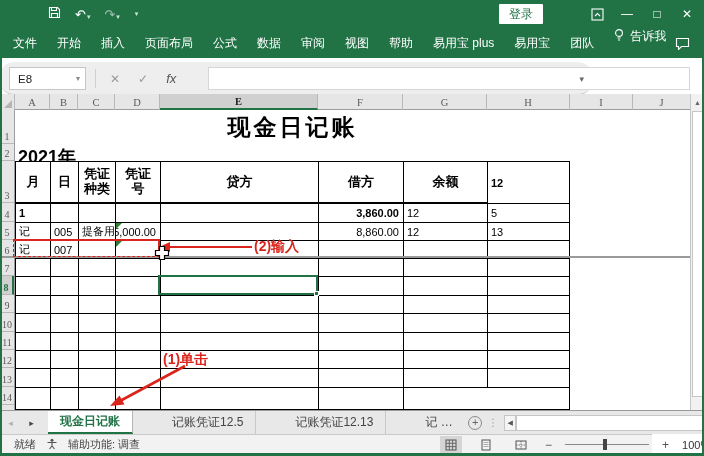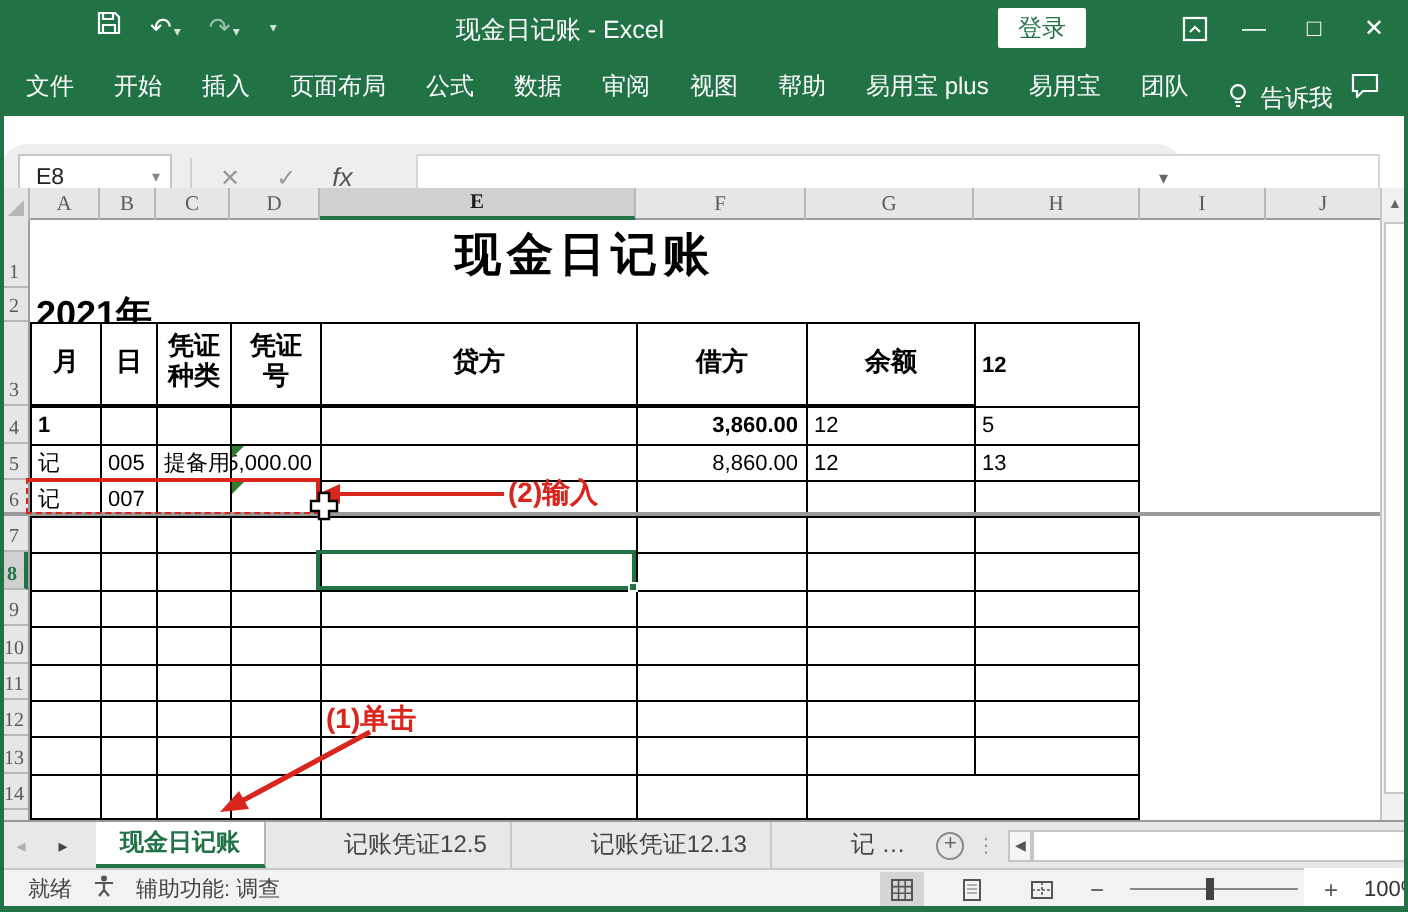--- a/index.html
+++ b/index.html
@@ -16,27 +16,27 @@
   .mini-drop { font-size:7px; margin-left:1px; color:#cfe3d8; }
   .wintitle { left:0; top:7px; width:560px; text-align:center; font-size:12.5px; color:#fff; }
   .login { left:499px; top:4px; width:44px; height:20px; background:#fff; color:#217346;
            font-size:12px; display:flex; align-items:center; justify-content:center; border-radius:1px; }
   .winbtns { right:6px; top:0; height:28px; display:flex; align-items:center; gap:8px; }
   .winbtn { width:22px; height:22px; display:flex; align-items:center; justify-content:center;
             color:#fff; font-size:12px; }
 
   
   .ribbonbar { left:0; top:28px; width:704px; height:30px; background:#217346; color:#fff;
-               display:flex; align-items:flex-end; padding-left:12px; gap:18px; font-size:12px; }
+               display:flex; align-items:flex-start; padding-left:12px; gap:18px; font-size:12px; }
   .rtab { white-space:nowrap; height:30px; display:flex; align-items:center; padding:0 1px; }
   .tellme { display:flex; align-items:center; gap:5px; white-space:nowrap; }
   .comment-ic { position:absolute; right:14px; top:36px; }
 
   
-  .formulabar { left:0; top:72px; width:592px; height:33px; background:#eeeeee; border-bottom:1px solid #c8c8c8;border-radius:14px; }
+  .formulabar { left:0; top:62px; width:592px; height:33px; background:#eeeeee; border-bottom:1px solid #c8c8c8;border-radius:14px; }
   .namebox { left:9px; top:5px; width:77px; height:23px; background:#fff; border:1px solid #c6c6c6;
              font-size:11.5px; color:#222; display:flex; align-items:center; padding-left:8px; }
   .namebox .nb-drop { margin-left:auto; margin-right:5px; font-size:8px; color:#888; }
   .fbtns { left:110px; top:5px; height:23px; display:flex; align-items:center; gap:18px;
            color:#9a9a9a; font-size:12px; }
   .fx { font-style:italic; font-family:Liberation Sans, sans-serif; color:#555; font-size:13px; }
   .finput { left:208px; top:5px; width:482px; height:23px; background:#fff; border:1px solid #d6d6d6;
             font-size:11px; color:#222; padding-left:6px; display:flex; align-items:center; }
   .fdrop { right:8px; top:12px; font-size:9px; color:#666; }
   .fb-sep { left:95px; top:7px; width:1px; height:19px; background:#d0d0d0; }
@@ -140,21 +140,20 @@
     <div class="abs qat">
       <span>
         <svg width="13" height="13" viewBox="0 0 13 13">
             <path d="M1.5 1.5h8l2 2v8h-10zM3.5 1.5v3h5v-3M3.5 11.5v-4h6v4" fill="none" stroke="#fff" stroke-width="1.1"></path>
           </svg>
       </span>
       <span><span class="qat-ic">↶</span><span class="mini-drop">▾</span></span>
       <span class="g"><span class="qat-ic">↷</span><span class="mini-drop">▾</span></span>
       <span class="mini-drop">▾</span>
     </div>
-    <div class="abs wintitle">现金日记账 - Excel</div>
     <div class="abs login">登录</div>
     <div class="abs winbtns">
       <span class="winbtn">
         <svg width="13" height="13" viewBox="0 0 13 13">
             <rect x="1" y="1" width="11" height="11" fill="none" stroke="#fff" stroke-width="1.1"></rect>
             <path d="M4 8l2.5-2.5L9 8" fill="none" stroke="#fff" stroke-width="1.1"></path>
           </svg>
       </span>
       <span class="winbtn">—</span>
       <span class="winbtn">□</span>

